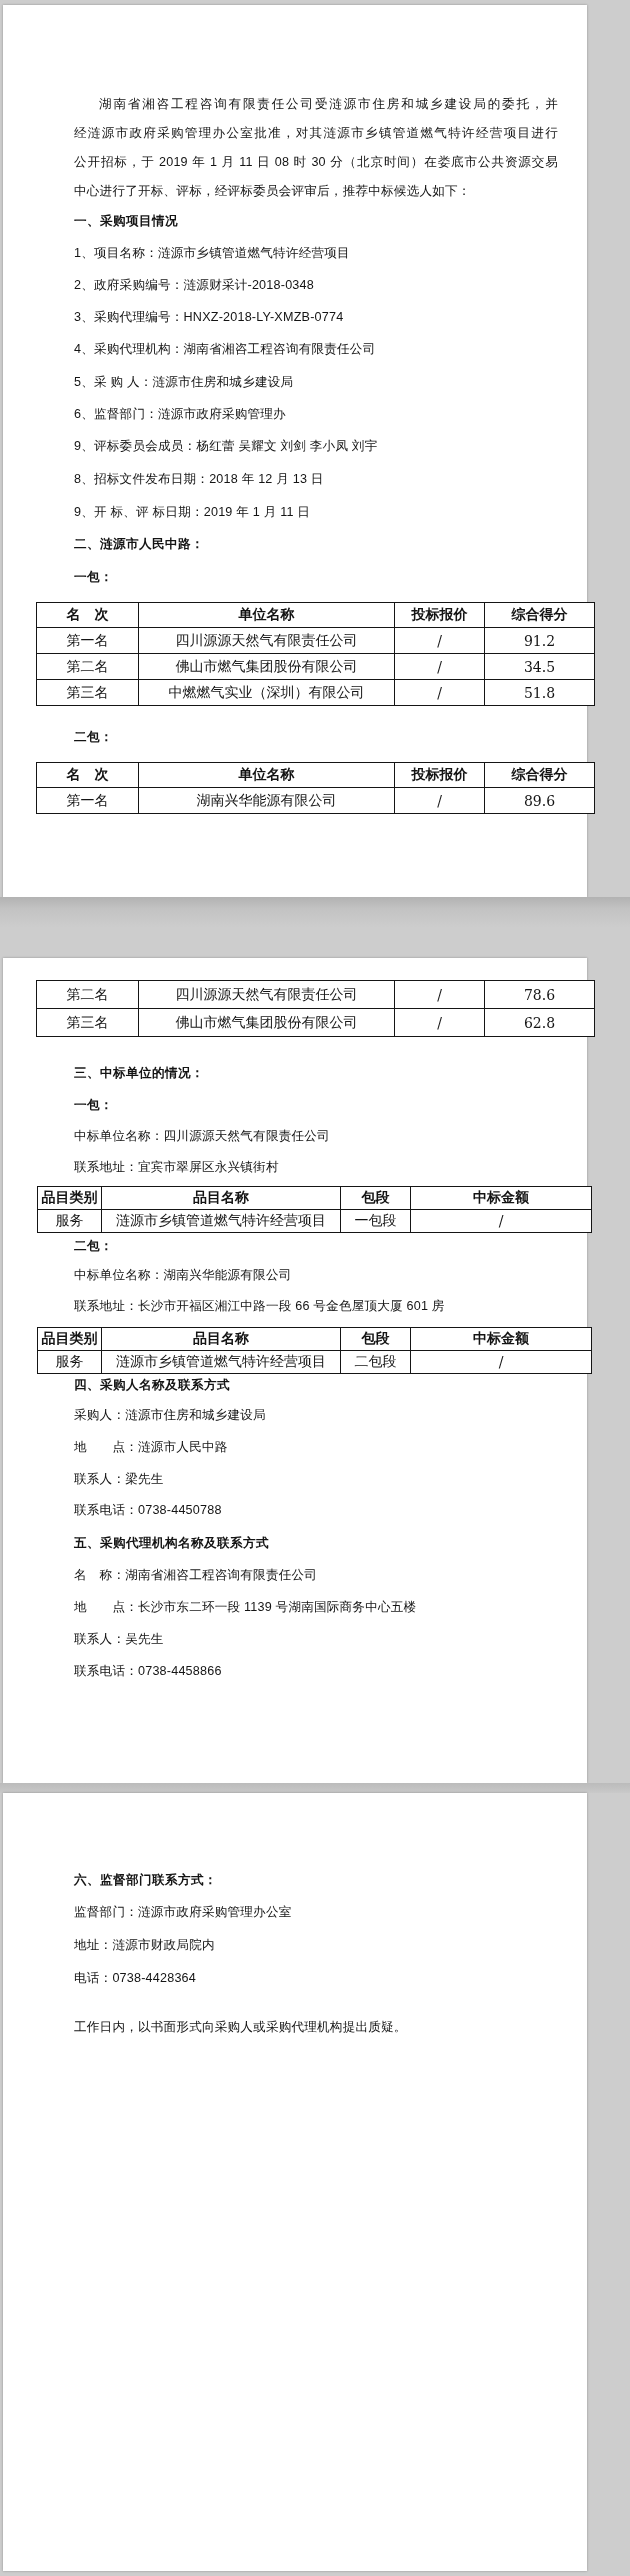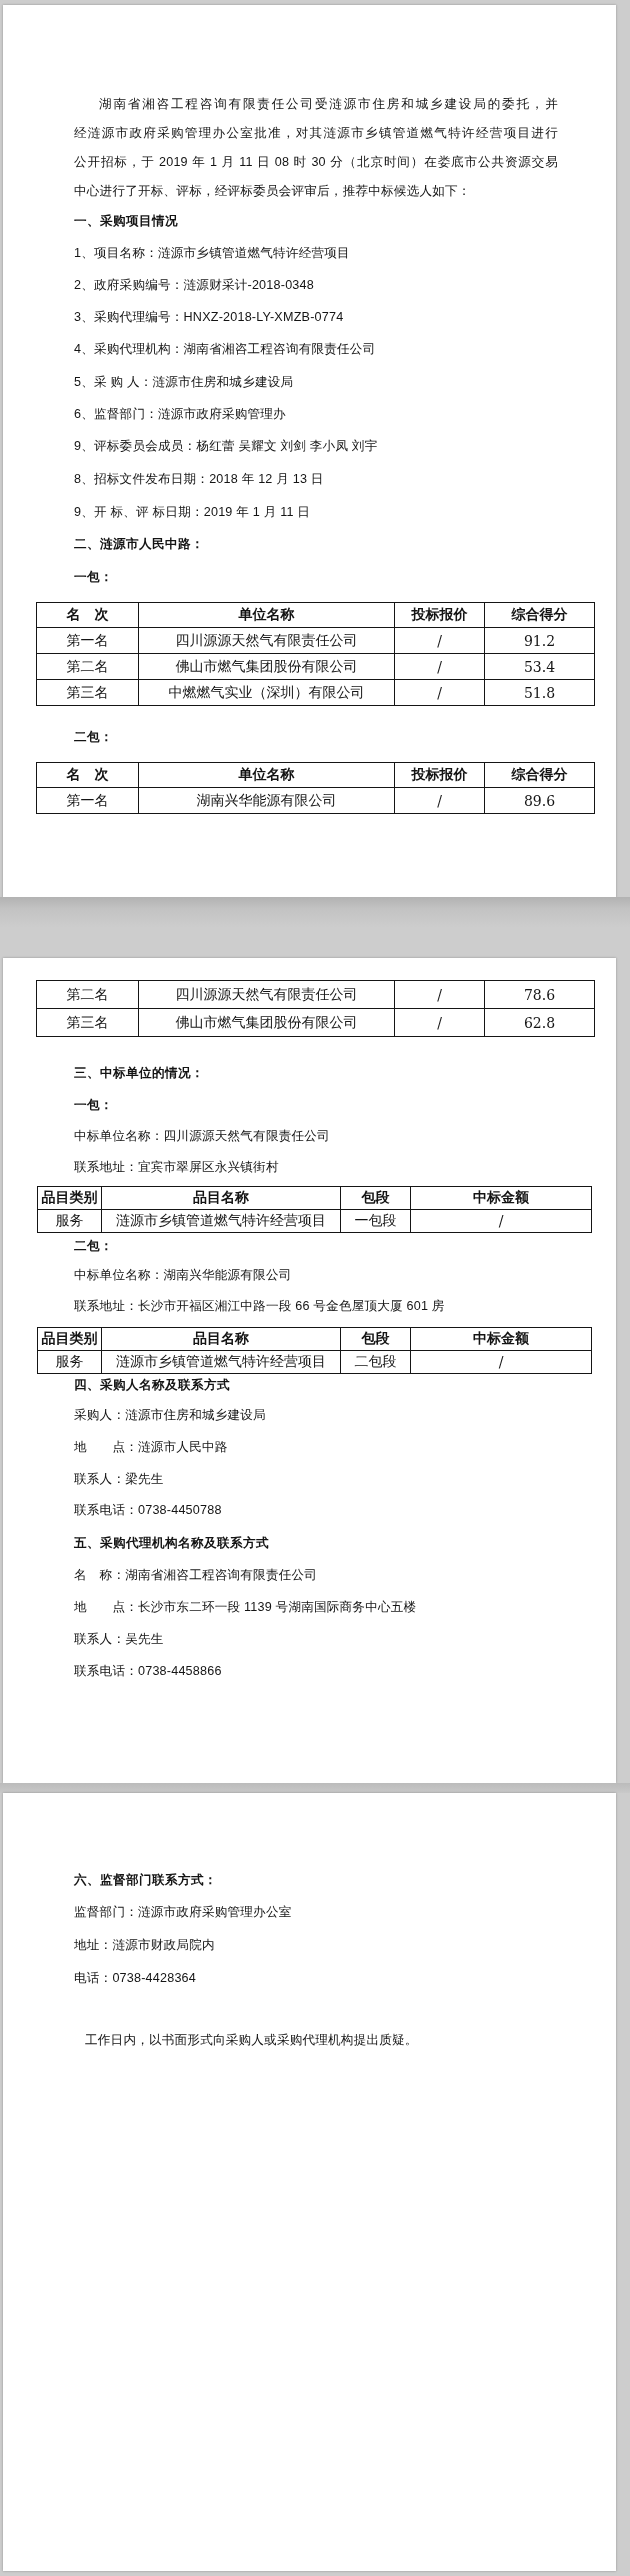--- a/index.html
+++ b/index.html
@@ -3,22 +3,23 @@
 <meta charset="utf-8">
 <style>
   html,body{margin:0;padding:0;}
   body{
     width:630px;height:2576px;position:relative;
     background:#cdcdcd;color:#141414;
     font-family:"Liberation Sans",sans-serif;
     overflow:hidden;
   }
   .page{
-    position:absolute;left:3px;width:613px;background:#ffffff;
+    position:absolute;left:3px;width:538px;background:#ffffff;
     box-shadow:0 0 2.2px rgba(0,0,0,.3);
+    padding-left:46px;
   }
   .band{position:absolute;left:0;width:630px;}
   .ln{
     position:absolute;left:71px;height:16.3px;line-height:16.3px;
     font-size:12.6px;white-space:nowrap;letter-spacing:0.2px;
   }
   .j{width:484px;text-align:justify;text-align-last:justify;white-space:normal;}
   .ind{text-indent:25px;}
   .hd{font-weight:bold;letter-spacing:0.4px;}
   .tbl{
@@ -78,21 +79,21 @@
     <tr>
       <td>第一名</td>
       <td>四川源源天然气有限责任公司</td>
       <td class="num">/</td>
       <td class="num">91.2</td>
     </tr>
     <tr>
       <td>第二名</td>
       <td>佛山市燃气集团股份有限公司</td>
       <td class="num">/</td>
-      <td class="num">53.4</td>
+      <td class="num">34.5</td>
     </tr>
     <tr>
       <td>第三名</td>
       <td>中燃燃气实业（深圳）有限公司</td>
       <td class="num">/</td>
       <td class="num">51.8</td>
     </tr>
   </tbody>
     </table>
 
@@ -218,15 +219,15 @@
 </div>
 
 <div class="band" style="top:1783px;height:9.6px;background:linear-gradient(to bottom,#bbbbbb,#c9c9c9);"></div>
 
 <div class="page" style="top:1793px;height:778px;">
   <div class="ln hd" style="top:79px;">六、监督部门联系方式：</div>
   <div class="ln" style="top:111px;">监督部门：涟源市政府采购管理办公室</div>
   <div class="ln" style="top:144px;">地址：涟源市财政局院内</div>
   <div class="ln" style="top:177px;">电话：0738-4428364</div>
 
-  <div class="ln" style="top:239px;margin-left:11px;">工作日内，以书面形式向采购人或采购代理机构提出质疑。</div>
+  <div class="ln" style="top:226px;">工作日内，以书面形式向采购人或采购代理机构提出质疑。</div>
 </div>
 
 
 </body></html>

